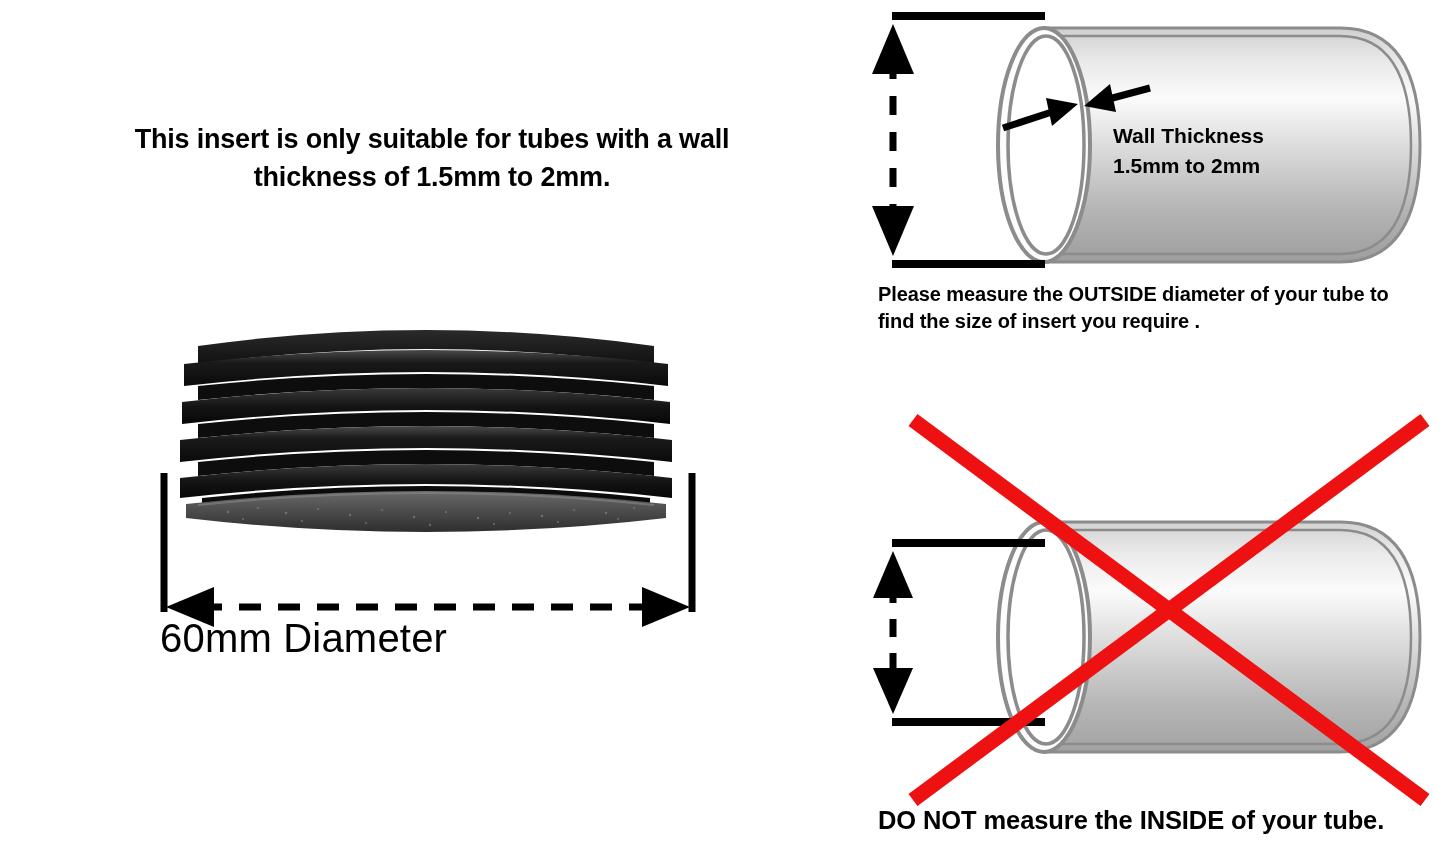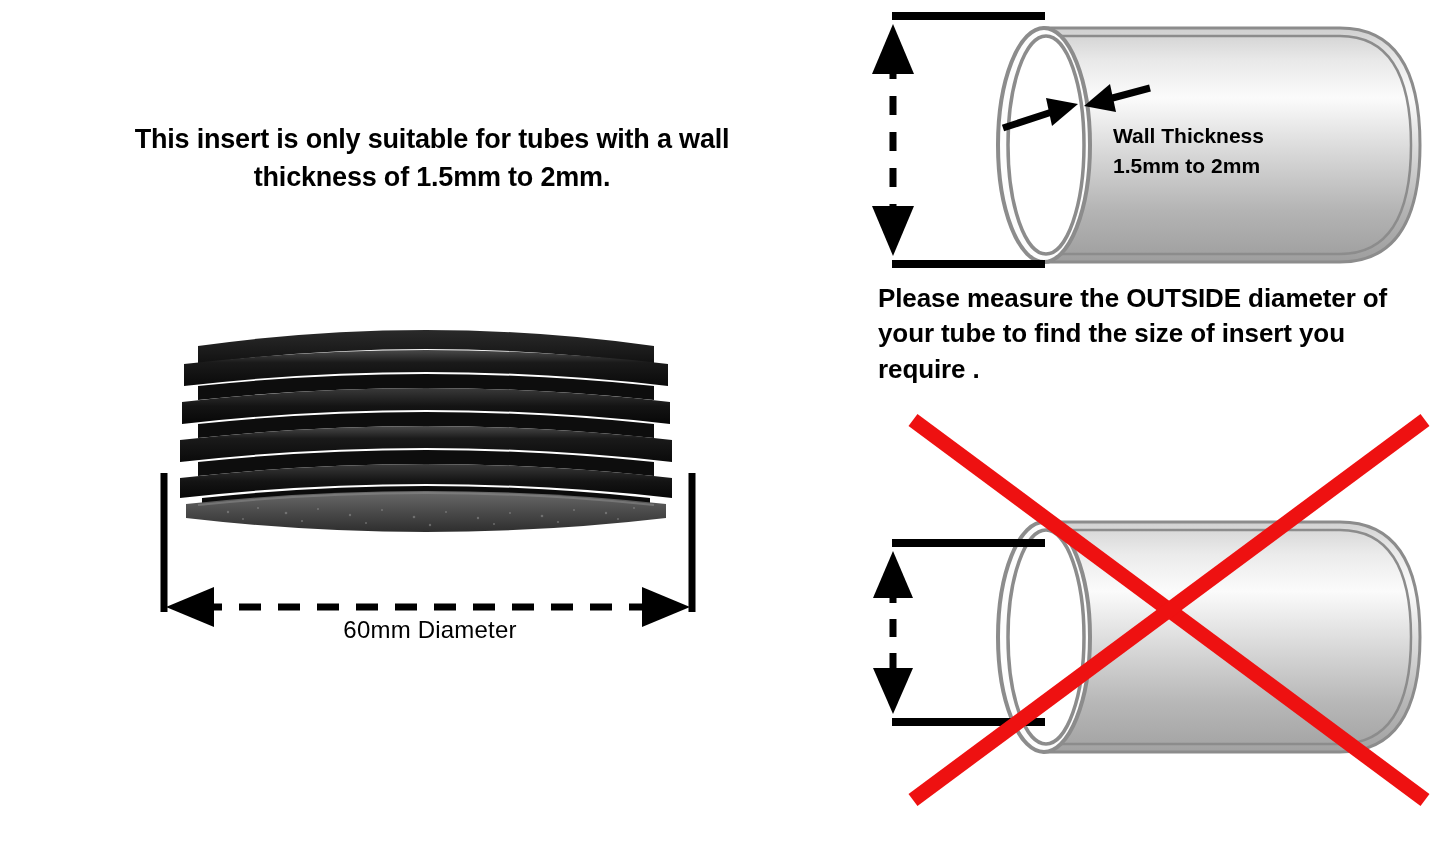--- a/index.html
+++ b/index.html
@@ -41,33 +41,32 @@
     top: 312px;
     width: 516px;
     height: 232px;
   }
 
   .dim-caption {
     position: absolute;
     left: 160px;
     top: 616px;
     width: 540px;
-    text-align: center;
-    font-size: 24px;
+    font-size: 40px;
     font-weight: normal;
     letter-spacing: 0.2px;
   }
 
   
   .note-outside {
     position: absolute;
     left: 878px;
     top: 281px;
     width: 545px;
-    font-size: 26px;
+    font-size: 20px;
     font-weight: bold;
     line-height: 1.36;
     letter-spacing: -0.1px;
   }
   .note-inside {
     position: absolute;
     left: 878px;
     top: 806px;
     width: 560px;
     font-size: 25.5px;
@@ -251,14 +250,15 @@
     <g>
       <line x1="913" y1="420" x2="1425" y2="800" stroke="#ee1111" stroke-width="15" stroke-linecap="butt"></line>
       <line x1="1425" y1="420" x2="913" y2="800" stroke="#ee1111" stroke-width="15" stroke-linecap="butt"></line>
     </g>
   </svg>
 
   <div class="dim-caption">60mm Diameter</div>
 
   <div class="note-outside">Please measure the OUTSIDE diameter of your tube to find the size of insert you require .</div>
 
+  <div class="note-inside">DO NOT measure the INSIDE of your tube.</div>
 
 </div>
 
 </body></html>

